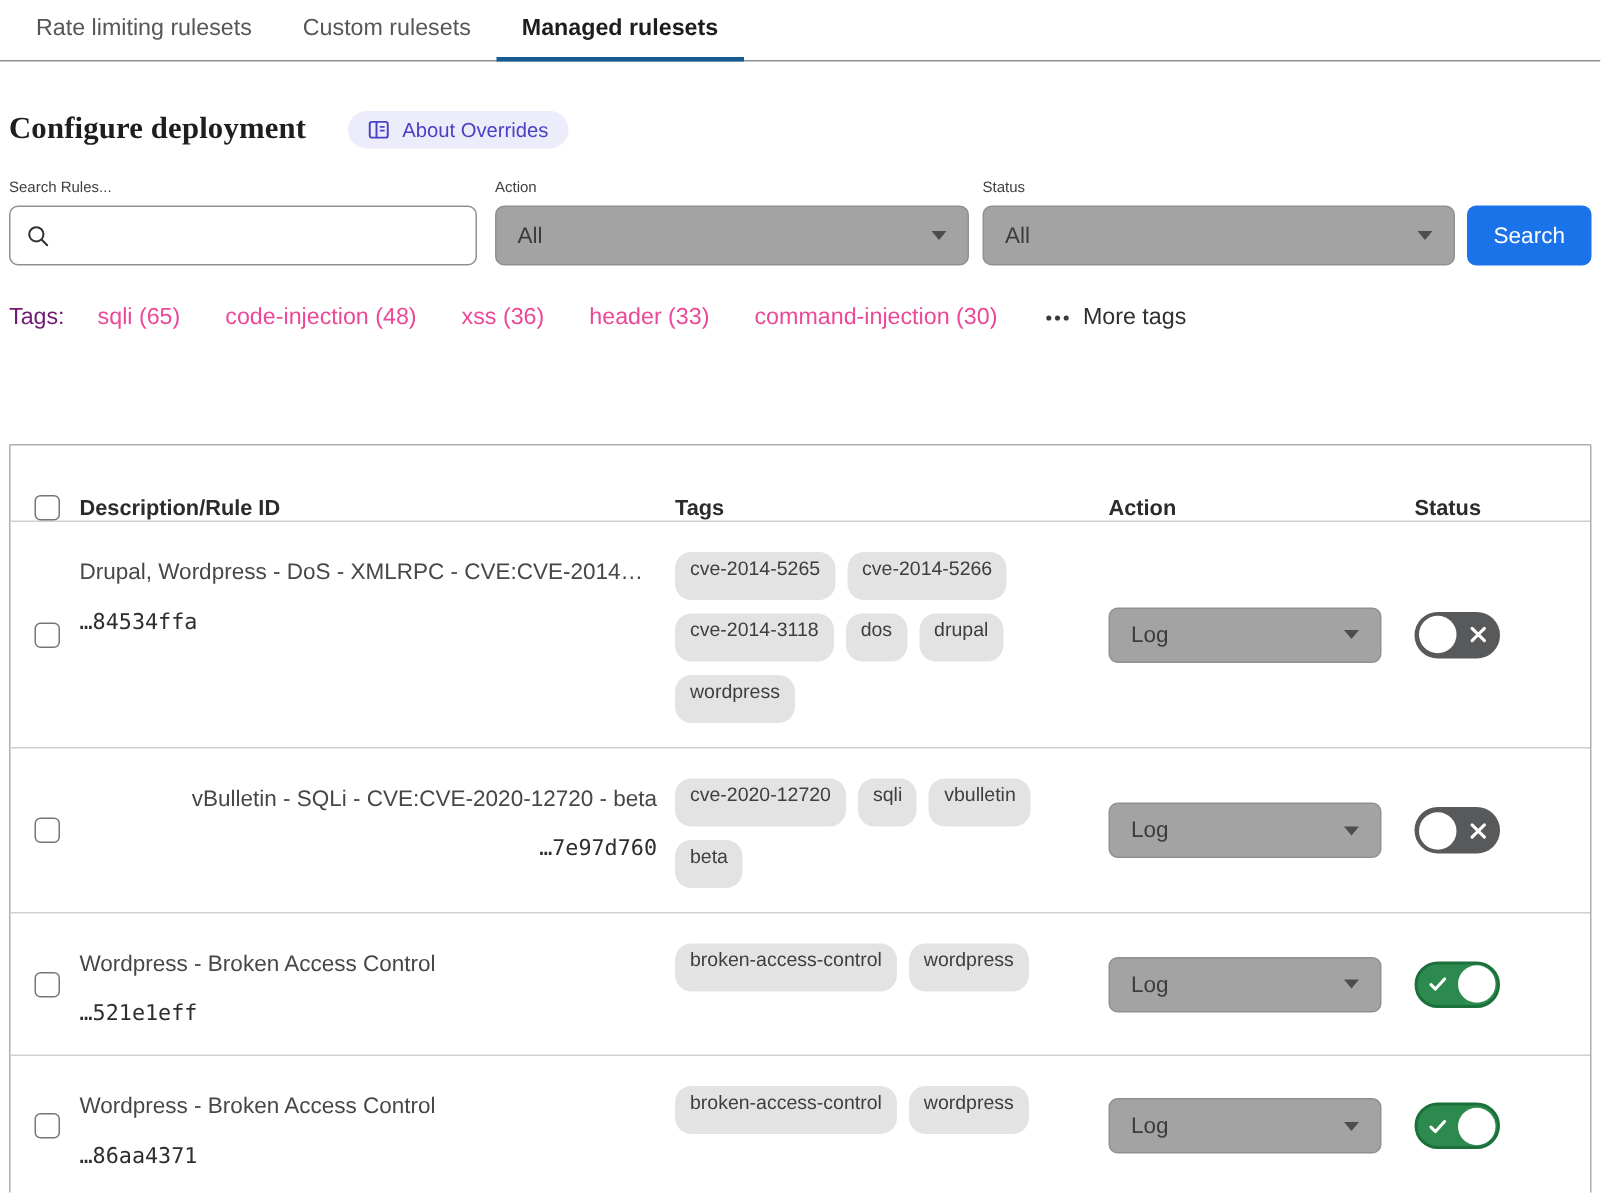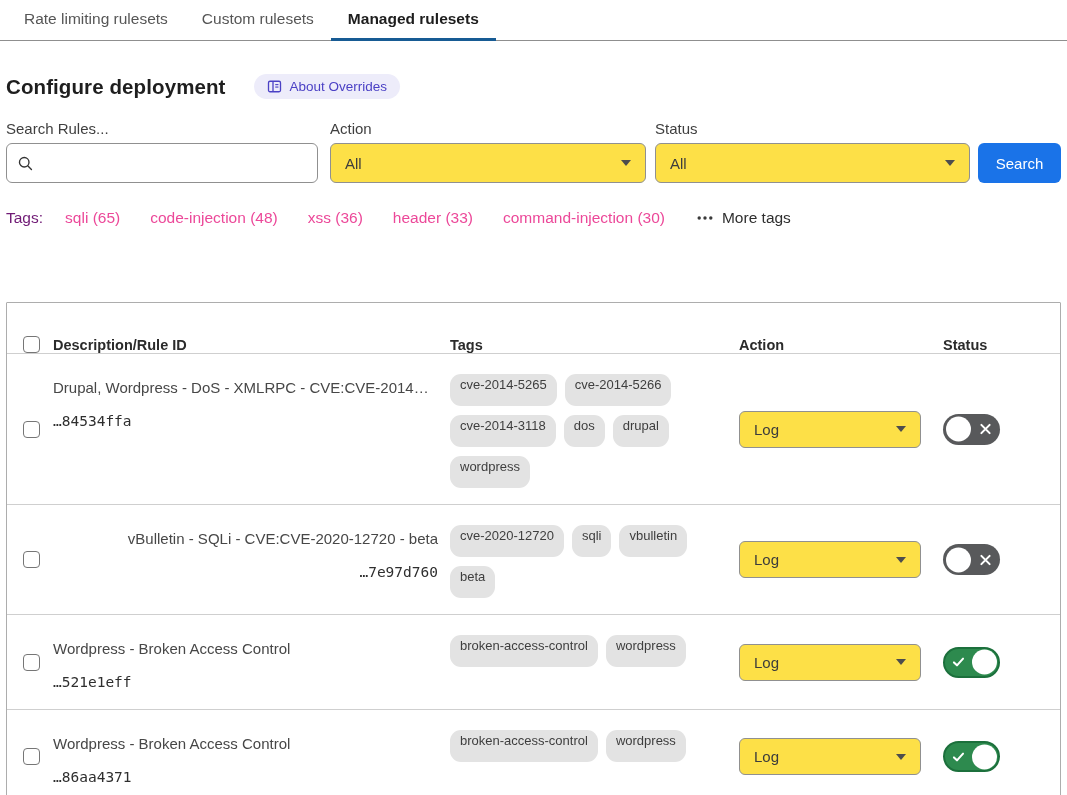--- a/index.html
+++ b/index.html
@@ -27,40 +27,40 @@
     cursor:pointer;white-space:nowrap;
   }
   .tab.active{color:#1d1d1d;font-weight:700;}
   .tab.active::after{
     content:"";position:absolute;left:0;right:0;bottom:-1px;height:3px;
     background:var(--tab-underline);
   }
   
   .content{padding:0 6px;}
   .heading-row{display:flex;align-items:center;margin-top:33px;}
-  .page-title{margin:0;font-size:20.5px;font-weight:700;color:#1e1e1e;letter-spacing:.1px;}
+  .page-title{margin:0;font-size:20.5px;font-weight:700;color:#1e1e1e;letter-spacing:.1px;font-family:Liberation Serif, serif;}
   .badge{
     display:inline-flex;align-items:center;gap:8px;margin-left:28px;
     background:var(--badge-bg);color:var(--badge-text);
     font-size:13.5px;padding:5px 13px;border-radius:14px;cursor:pointer;
   }
   
   .filters{display:flex;align-items:flex-end;margin-top:21px;}
-  .field label{display:block;font-size:15px;color:#3f3f3f;margin-bottom:6px;}
+  .field label{display:block;font-size:10px;color:#3f3f3f;margin-bottom:6px;}
   .searchbox{
     display:flex;align-items:center;width:312px;height:40px;
     border:1px solid #909090;border-radius:6px;background:#fff;padding:0 10px;
   }
   .searchbox input{
     border:none;outline:none;flex:1;font-size:15px;margin-left:8px;
     font-family:"Liberation Sans",sans-serif;color:#333;background:transparent;
   }
   .select{
     display:flex;align-items:center;justify-content:space-between;
-    height:40px;border:1px solid #909090;border-radius:6px;background:#fde047;
+    height:40px;border:1px solid #909090;border-radius:6px;background:#a3a3a3;
     padding:0 14px;font-size:15px;color:#3c3c3c;cursor:pointer;
   }
   .sel-action{width:316px;margin-left:12px;}
   .sel-status{width:315px;margin-left:9px;}
   .chev{
     width:0;height:0;border-left:5px solid transparent;border-right:5px solid transparent;
     border-top:6px solid #4d4d4d;
   }
   .field.f-action{margin-left:12px;}
   .field.f-status{margin-left:9px;}

